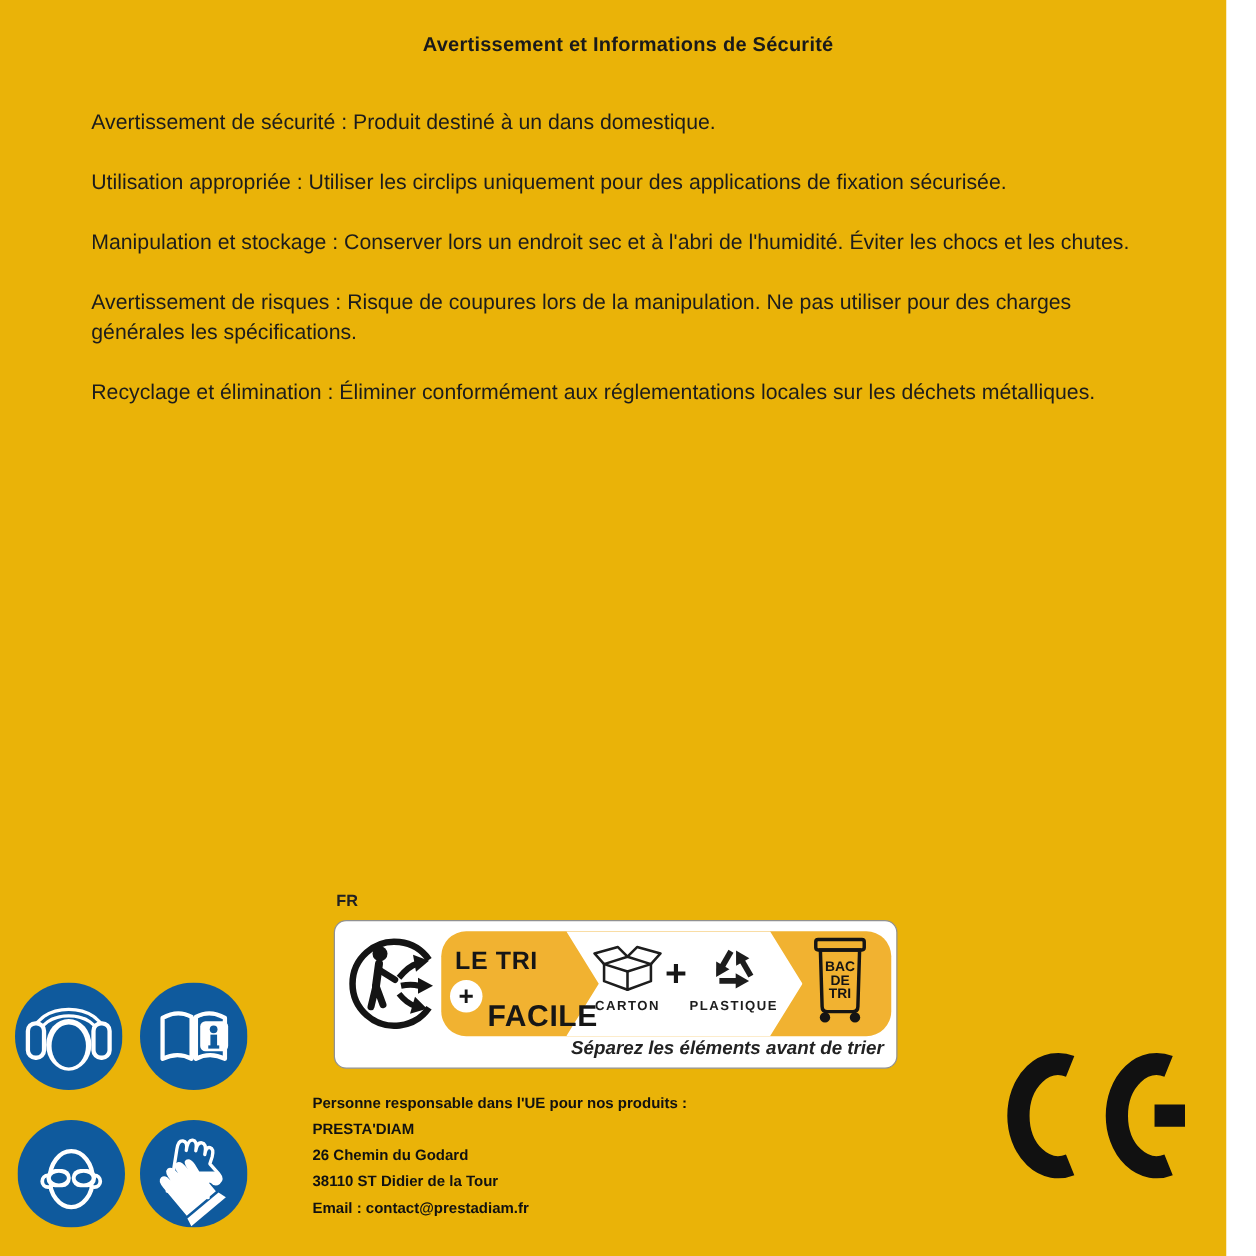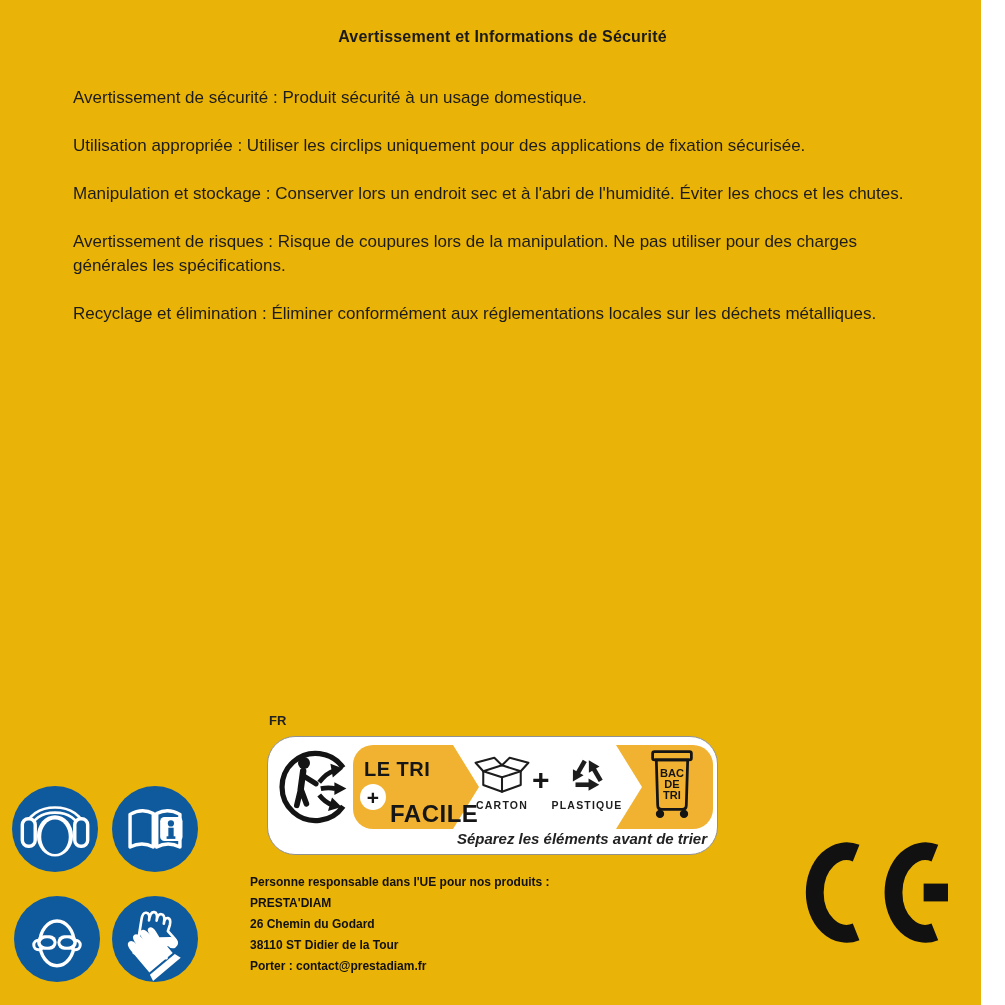--- a/index.html
+++ b/index.html
@@ -4,21 +4,21 @@
 <style>
   html,body{margin:0;padding:0;background:#fff;}
   .page{position:relative;width:981px;height:1005px;background:#eab308;overflow:hidden;
         font-family:"Liberation Sans",sans-serif;color:#1a1a1a;text-decoration:underline;}
   .abs{position:absolute;}
   .doc-title{top:28px;left:0;width:1005px;text-align:center;font-size:16px;font-weight:bold;letter-spacing:.2px;}
   .body-text{top:86px;left:73px;width:845px;font-size:17px;line-height:24px;color:#1c1c1c;}
   .body-text p{margin:0 0 24px 0;}
   
   .fr-label{left:269px;top:713px;font-size:13px;font-weight:bold;color:#222;}
-  .infotri-box{left:267px;top:736px;width:451px;height:119px;border:1.5px solid #919191;border-radius:28px;background:#fff;box-sizing:border-box;}
+  .infotri-box{left:267px;top:736px;width:451px;height:119px;border:1.5px solid #919191;border-radius:10px;background:#fff;box-sizing:border-box;}
   .band{left:85px;top:8px;width:360px;height:84px;border-radius:20px;}
   .band-white{position:absolute;inset:0;background:#fff;
       clip-path:polygon(100px 0,263px 0,289px 42px,263px 84px,100px 84px,126px 42px);}
   .letri{left:96px;top:21px;font-size:20px;font-weight:bold;color:#161616;letter-spacing:.5px;}
   .facile{left:122px;top:63px;font-size:24px;font-weight:bold;color:#161616;letter-spacing:.5px;}
   .plus-circle{left:92px;top:47px;width:26px;height:26px;border-radius:50%;background:#fff;
       display:flex;align-items:center;justify-content:center;font-size:21px;font-weight:bold;color:#161616;line-height:1;}
   .mat-label{font-size:10.5px;font-weight:bold;letter-spacing:1.2px;color:#1d1d1d;text-align:center;}
   .plus-sep{left:264px;top:26px;font-size:30px;font-weight:bold;color:#161616;}
   .tagline{top:93px;right:10px;font-style:italic;font-weight:600;font-size:15px;color:#222;}
@@ -28,21 +28,21 @@
   .icon{width:86px;height:86px;}
 </style>
 </head>
 <body>
 
 <div class="page">
 
   <div class="abs doc-title">Avertissement et Informations de Sécurité</div>
 
   <div class="abs body-text">
-    <p>Avertissement de sécurité : Produit sécurité à un usage domestique.</p>
+    <p>Avertissement de sécurité : Produit destiné à un dans domestique.</p>
     <p>Utilisation appropriée : Utiliser les circlips uniquement pour des applications de fixation sécurisée.</p>
     <p>Manipulation et stockage : Conserver lors un endroit sec et à l'abri de l'humidité. Éviter les chocs et les chutes.</p>
     <p>Avertissement de risques : Risque de coupures lors de la manipulation. Ne pas utiliser pour des charges générales les spécifications.</p>
     <p>Recyclage et élimination : Éliminer conformément aux réglementations locales sur les déchets métalliques.</p>
   </div>
 
   <div class="abs fr-label">FR</div>
 
   <div class="abs infotri-box">
 
@@ -110,21 +110,21 @@
     </svg>
 
     <div class="abs tagline">Séparez les éléments avant de trier</div>
   </div>
 
   <div class="abs contact">
     <div>Personne responsable dans l'UE pour nos produits :</div>
     <div>PRESTA'DIAM</div>
     <div>26 Chemin du Godard</div>
     <div>38110 ST Didier de la Tour</div>
-    <div>Porter : contact@prestadiam.fr</div>
+    <div>Email : contact@prestadiam.fr</div>
   </div>
 
   <svg class="abs icon" style="left:12px;top:786px;" viewBox="0 0 100 100">
     <circle cx="50" cy="50" r="50" fill="#0F5A9D"></circle>
     <path d="M19 52 C19 20 81 20 81 52" fill="none" stroke="#fff" stroke-width="9"></path>
     <path d="M19 52 C19 20 81 20 81 52" fill="none" stroke="#0F5A9D" stroke-width="3"></path>
     <ellipse cx="50" cy="58" rx="21" ry="24" fill="#fff"></ellipse>
     <ellipse cx="50" cy="59" rx="16" ry="20" fill="#0F5A9D"></ellipse>
     <rect x="12" y="38" width="15" height="32" rx="7" fill="#0F5A9D" stroke="#fff" stroke-width="4"></rect>
     <rect x="73" y="38" width="15" height="32" rx="7" fill="#0F5A9D" stroke="#fff" stroke-width="4"></rect>

